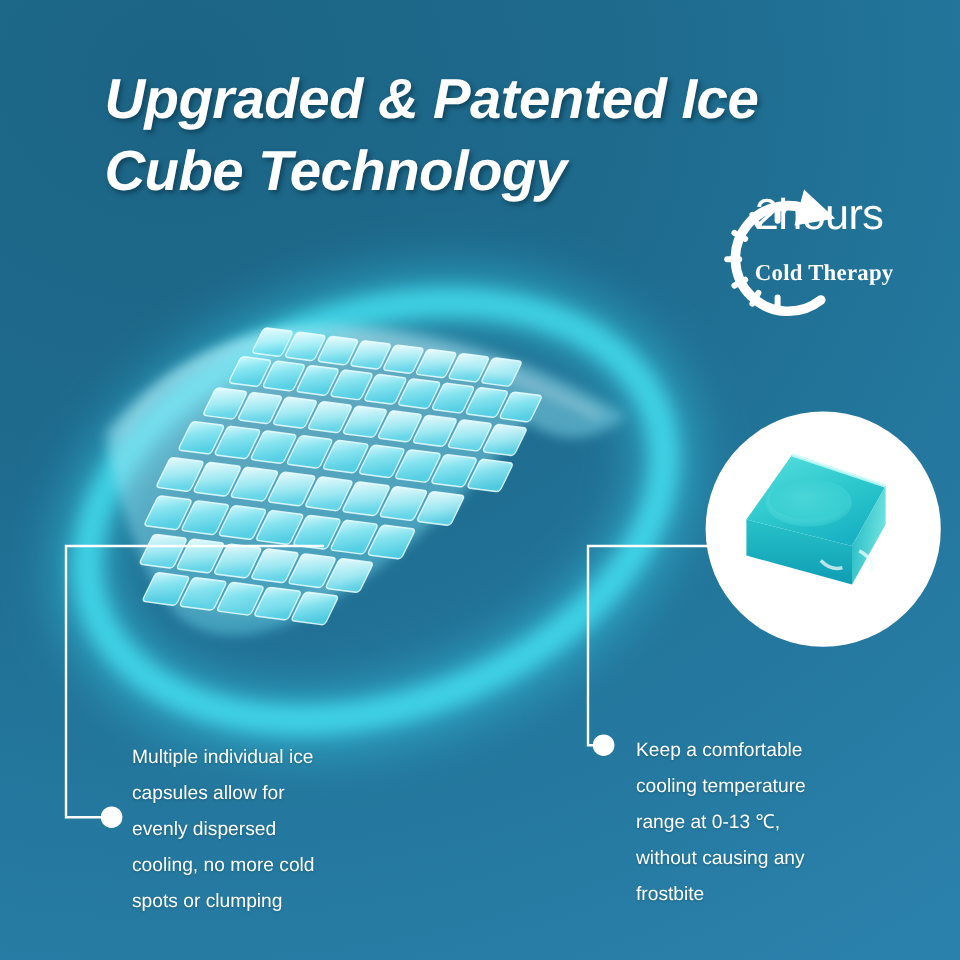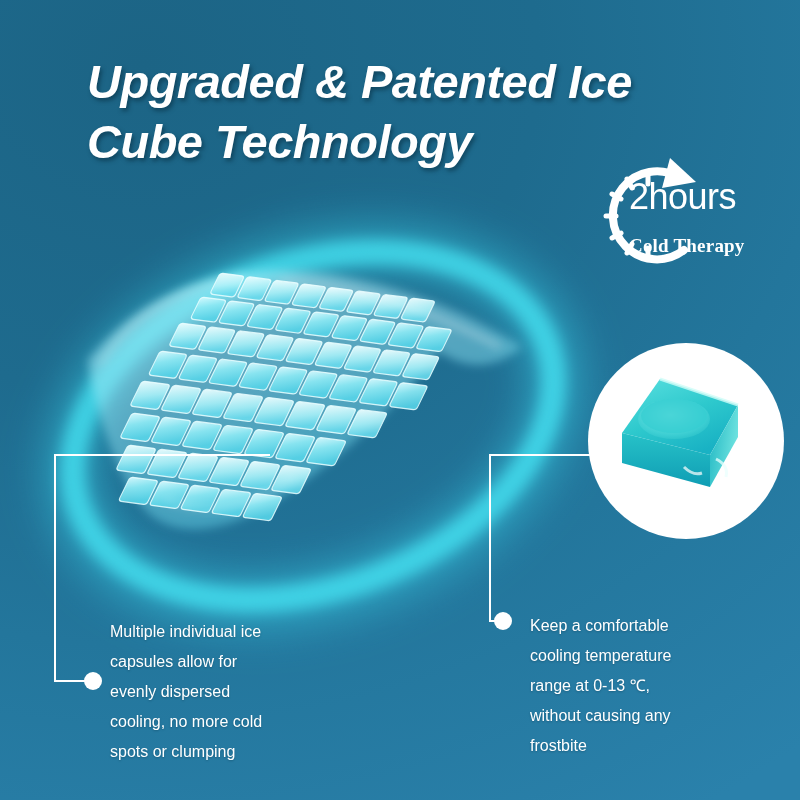--- a/index.html
+++ b/index.html
@@ -82,21 +82,21 @@
   #clock-art {
     position: absolute;
     left: 0;
     top: 0;
     width: 128px;
     height: 128px;
   }
   #clock-text {
     position: absolute;
     left: 45px;
-    top: 26px;
+    top: 8px;
     width: 165px;
     text-align: left;
   }
   #clock-hours {
     color: #ffffff;
     font-size: 36px;
     font-weight: normal;
     line-height: 38px;
     letter-spacing: -0.5px;
   }

